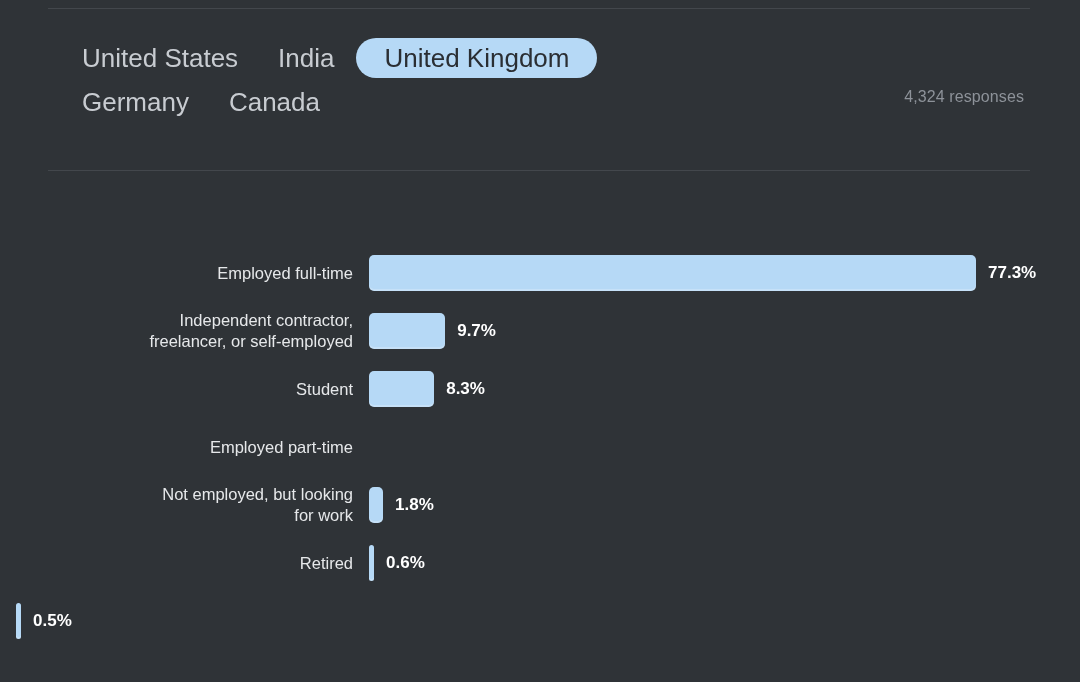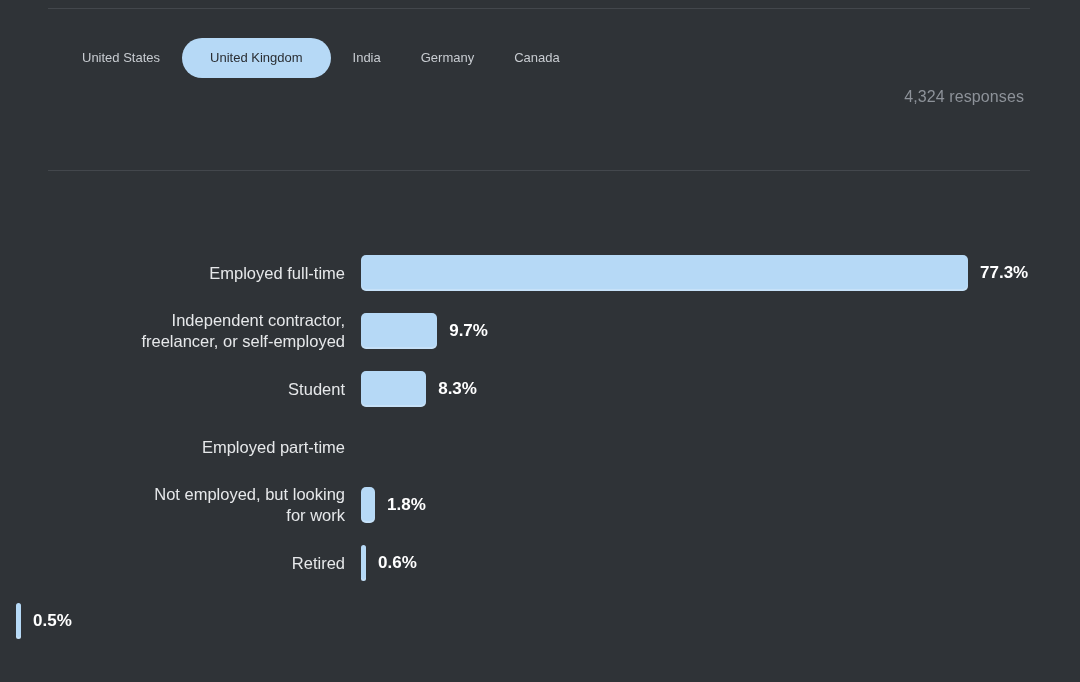--- a/index.html
+++ b/index.html
@@ -46,21 +46,21 @@
     position: absolute;
     left: 62px;
     top: 30px;
     width: 560px;
     display: flex;
     flex-wrap: wrap;
     align-items: center;
   }
 
   .tab {
-    font-size: 13px;
+    font-size: 26px;
     color: #c8ccd1;
     padding: 9px 18px;
     margin: 0 2px 4px 2px;
     border-radius: 22px;
     white-space: nowrap;
     line-height: 22px;
     cursor: pointer;
     background: transparent;
     border: none;
     font-family: inherit;
@@ -99,20 +99,21 @@
 
   .row-label {
     width: 345px;
     padding-right: 0;
     text-align: right;
     font-size: 16.5px;
     line-height: 21px;
     color: #e6e8ea;
     white-space: pre-line;
     font-weight: 400;
+    padding-left: 8px;
   }
 
   .bar-wrap {
     position: relative;
     flex: 1;
     display: flex;
     align-items: center;
     padding-left: 16px;
   }
 
@@ -136,22 +137,22 @@
 </head>
 <body>
 
 <div class="page">
 
   <div class="divider divider-top"></div>
 
   <div class="header">
     <div class="tabs">
         <button class="tab">United States</button>
+        <button class="tab">India</button>
         <button class="tab selected">United Kingdom</button>
-        <button class="tab">India</button>
         <button class="tab">Germany</button>
         <button class="tab">Canada</button>
       </div>
     <div class="responses">4,324 responses</div>
   </div>
 
   <div class="divider divider-mid"></div>
 
   <div class="chart">
       <div class="row">

